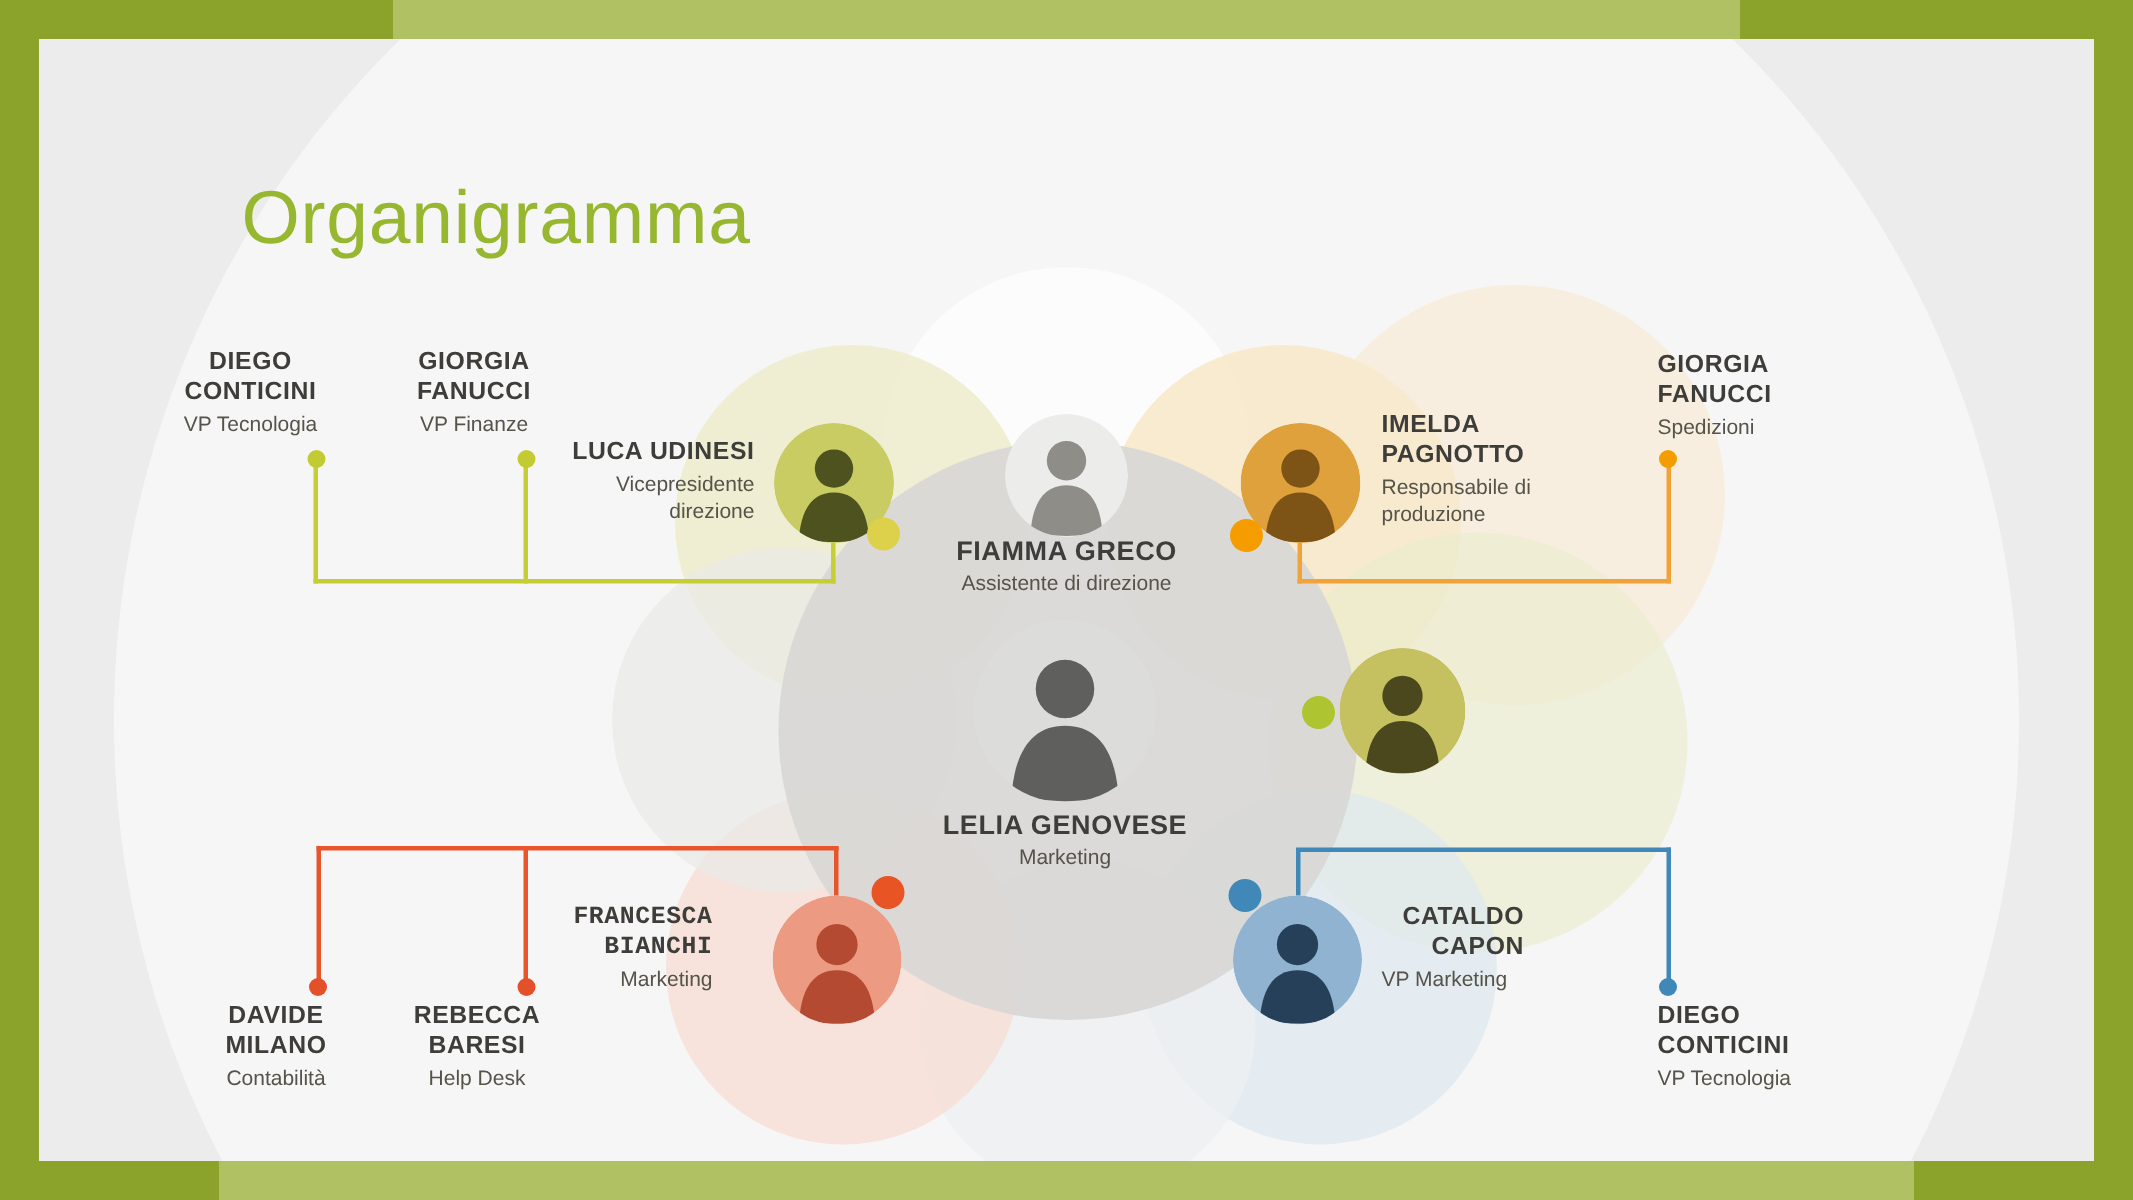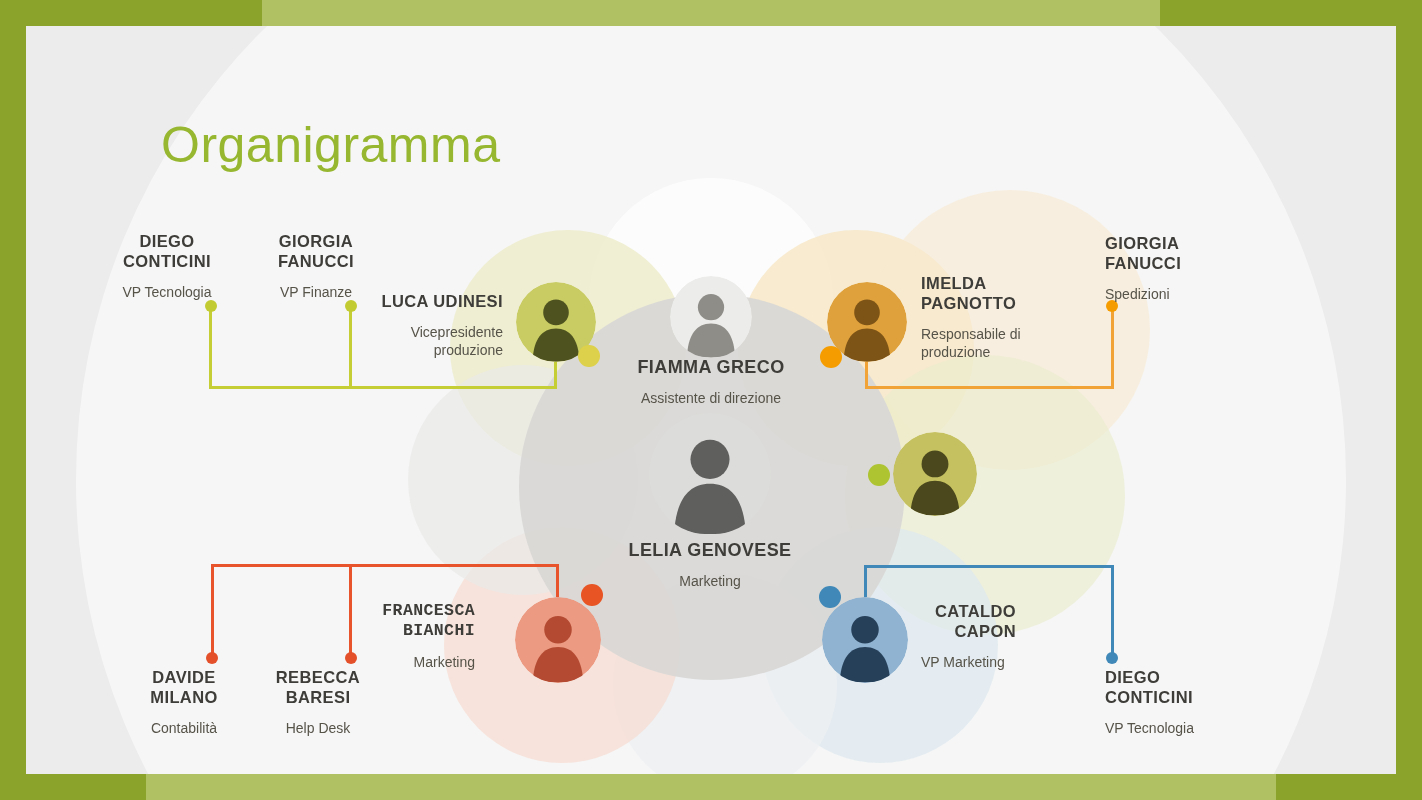--- a/index.html
+++ b/index.html
@@ -19,21 +19,21 @@
   .line{position:absolute; z-index:5;}
   .ln-green{background:#c6ce35;}
   .ln-orange{background:#f2a338;}
   .ln-red{background:#e8542c;}
   .ln-blue{background:#3f88b8;}
   .dot{position:absolute; border-radius:50%; z-index:7;}
   .avatar{position:absolute; border-radius:50%; overflow:hidden; z-index:6;}
   .avatar svg{display:block; width:100%; height:100%;}
   .label{position:absolute; z-index:8;}
   .p-name{font-weight:700; font-size:16.5px; line-height:20px; color:#3e3d39; letter-spacing:.4px;}
-  .p-role{font-size:14px; line-height:18px; color:#565349; margin-top:12px;}
+  .p-role{font-size:14px; line-height:18px; color:#565349; margin-top:2px;}
   .big .p-name{font-size:18px; white-space:nowrap;}
   .big .p-role{white-space:nowrap;}
   .al-c{text-align:center;}
   .al-r{text-align:right;}
   .al-l{text-align:left;}
   .title{
     left:142px; top:114px; width:600px; z-index:8;
     font-size:50px; line-height:62px; font-weight:400; color:#96b72f; letter-spacing:.5px;margin-left:19px;
   }
   
@@ -147,21 +147,21 @@
     <div class="p-role">VP Tecnologia</div>
   </div>
 
   <div class="label al-c" style="left:246px;top:231px;width:140px;">
     <div class="p-name" style="max-width:100px;margin:0 auto;">GIORGIA FANUCCI</div>
     <div class="p-role">VP Finanze</div>
   </div>
 
   <div class="label al-r" style="left:353px;top:291px;width:150px;">
     <div class="p-name" style="white-space:nowrap;">LUCA UDINESI</div>
-    <div class="p-role" style="max-width:115px;margin-left:auto;">Vicepresidente produzione</div>
+    <div class="p-role" style="max-width:115px;margin-left:auto;">Vicepresidente direzione</div>
   </div>
 
   <div class="label al-l" style="left:921px;top:273px;width:150px;">
     <div class="p-name" style="max-width:115px;">IMELDA PAGNOTTO</div>
     <div class="p-role" style="max-width:118px;">Responsabile di produzione</div>
   </div>
 
   <div class="label al-c big" style="left:586px;top:357px;width:250px;">
     <div class="p-name">FIAMMA GRECO</div>
     <div class="p-role">Assistente di direzione</div>

